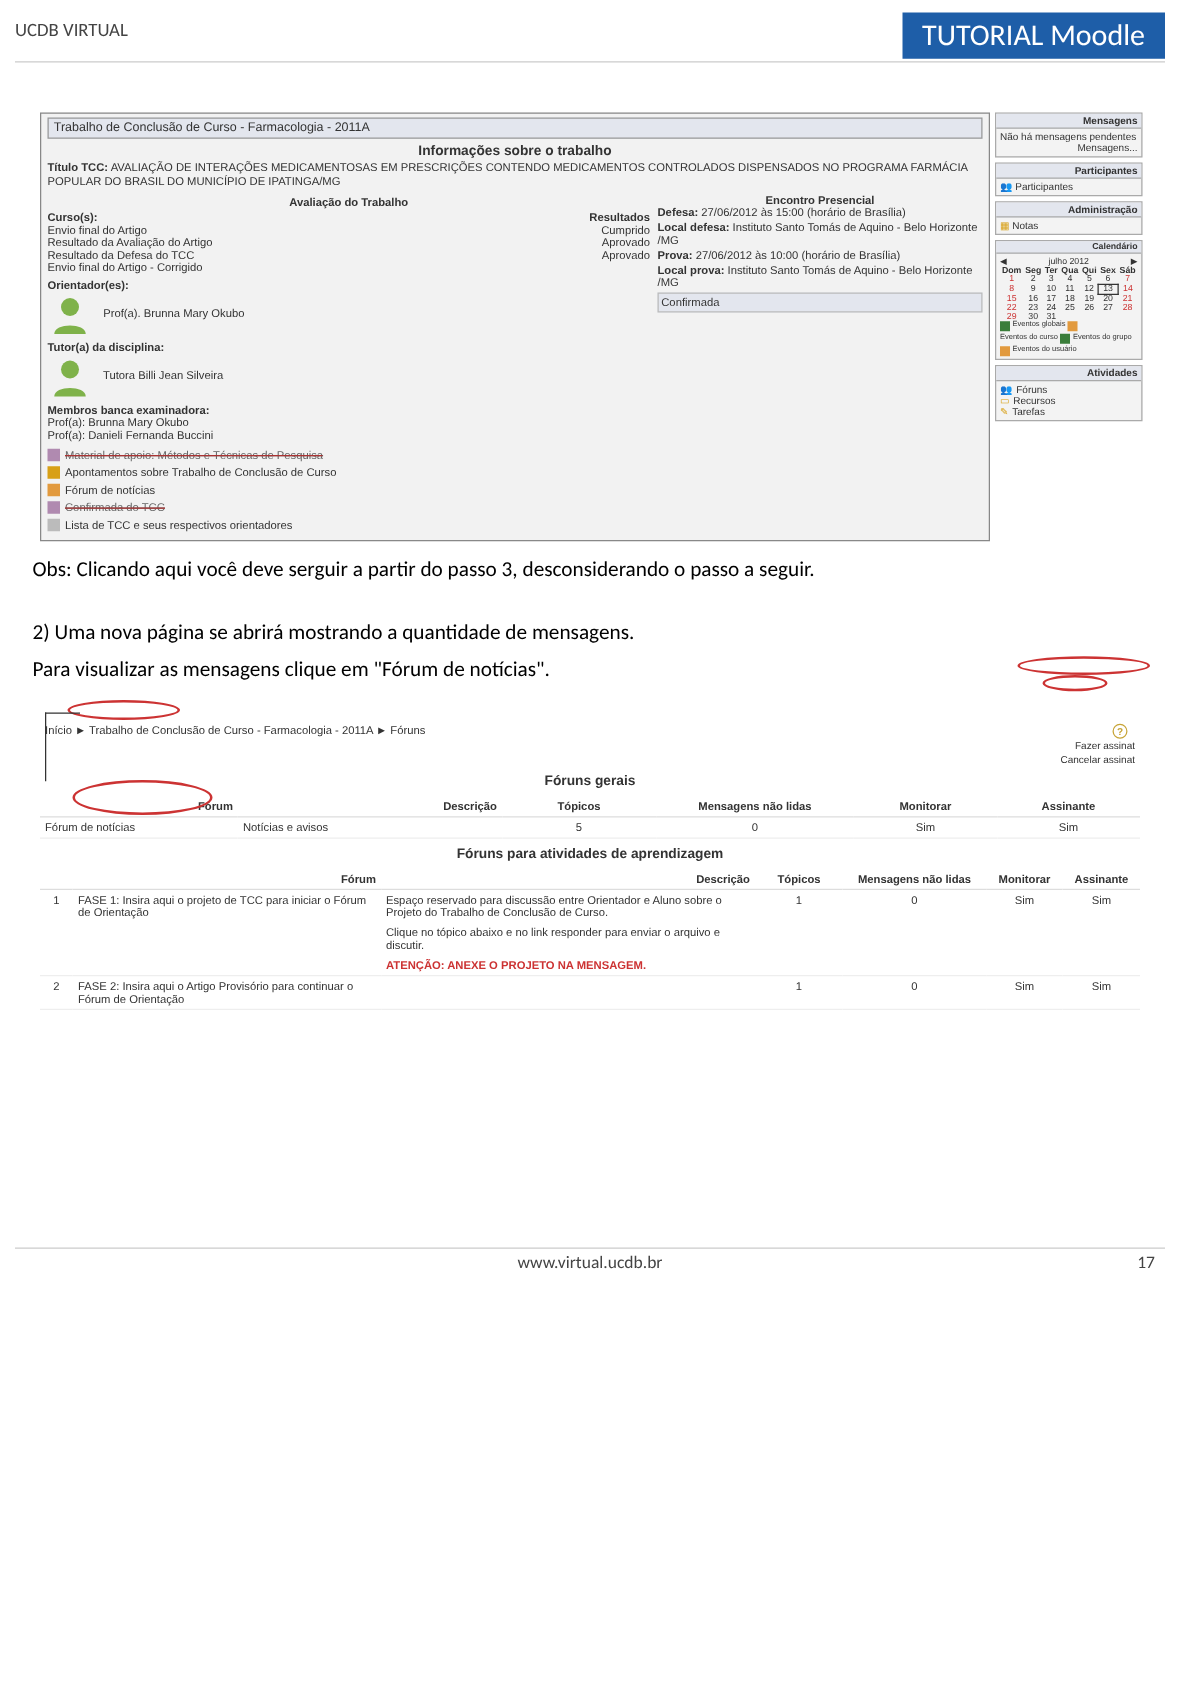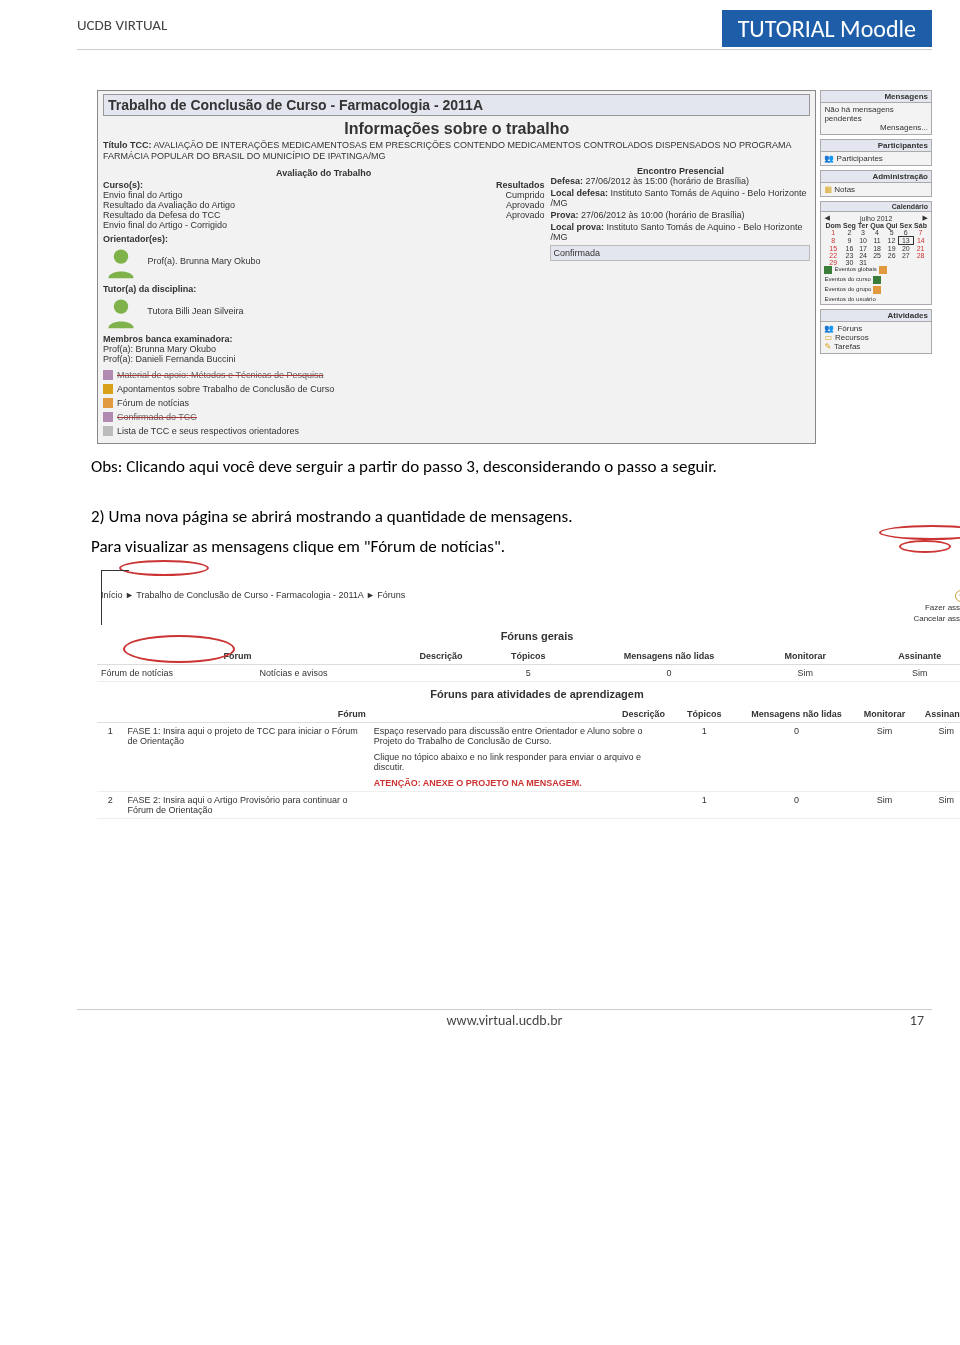--- a/index.html
+++ b/index.html
@@ -1,26 +1,26 @@
 <!DOCTYPE html>
 <html><head>
 <meta charset="utf-8">
 <style>
   * { box-sizing: border-box; margin: 0; padding: 0; }
   body { font-family: Calibri, Arial, sans-serif; width: 960px; background: #fff; color: #000; }
-  .page { position: relative; padding: 10px 28px 40px 44px; margin-left: 33px; }
+  .page { position: relative; padding: 10px 28px 40px 12px; }
   .header-row { display: flex; justify-content: space-between; align-items: flex-start; border-bottom: 1px solid #ccc; padding-bottom: 2px; margin-bottom: 6px; }
   .header-left { font-size: 15px; color: #444; padding-top: 6px; }
   .header-right { background: #1e5ea8; color: #fff; font-size: 24px; padding: 4px 16px; }
   .screenshot-wrap { position: relative; margin: 40px 0 10px 20px; }
   .shot1 { border: 0; font-family: Tahoma, Arial, sans-serif; font-size: 9px; color: #333; display: flex; gap: 4px; }
   .shot1 .main-col { width: 760px; border: 1px solid #888; background: #f2f2f2; padding: 3px 5px 5px 5px; }
   .shot1 .side-col { width: 118px; }
-  .shot1 .title-bar { background: #e3e6ee; border: 1px solid #999; font-weight: bold; font-size: 14px; padding: 2px 4px; margin-bottom: 4px; }
-  .shot1 .info-title { text-align: center; font-weight: bold; font-size: 16px; margin: 2px 0; }
+  .shot1 .title-bar { background: #e3e6ee; border: 1px solid #999; font-weight: normal; font-size: 10px; padding: 2px 4px; margin-bottom: 4px; }
+  .shot1 .info-title { text-align: center; font-weight: bold; font-size: 11px; margin: 2px 0; }
   .shot1 .twocol { display: flex; gap: 6px; }
   .shot1 .left-block { flex: 1; }
   .shot1 .right-block { width: 260px; }
   .shot1 .bold { font-weight: bold; }
   .shot1 .aval-title { text-align: center; font-weight: bold; margin: 2px 0; }
   .shot1 .item-row { display: flex; justify-content: space-between; }
   .shot1 .enc-title { text-align: center; font-weight: bold; }
   .shot1 .conf { background: #e3e6ee; border: 1px solid #bbb; padding: 2px; margin-top: 3px; }
   .shot1 .avatar { display: inline-block; width: 36px; height: 36px; vertical-align: middle; margin-right: 6px; }
   .shot1 .avatar svg { width: 36px; height: 36px; }

